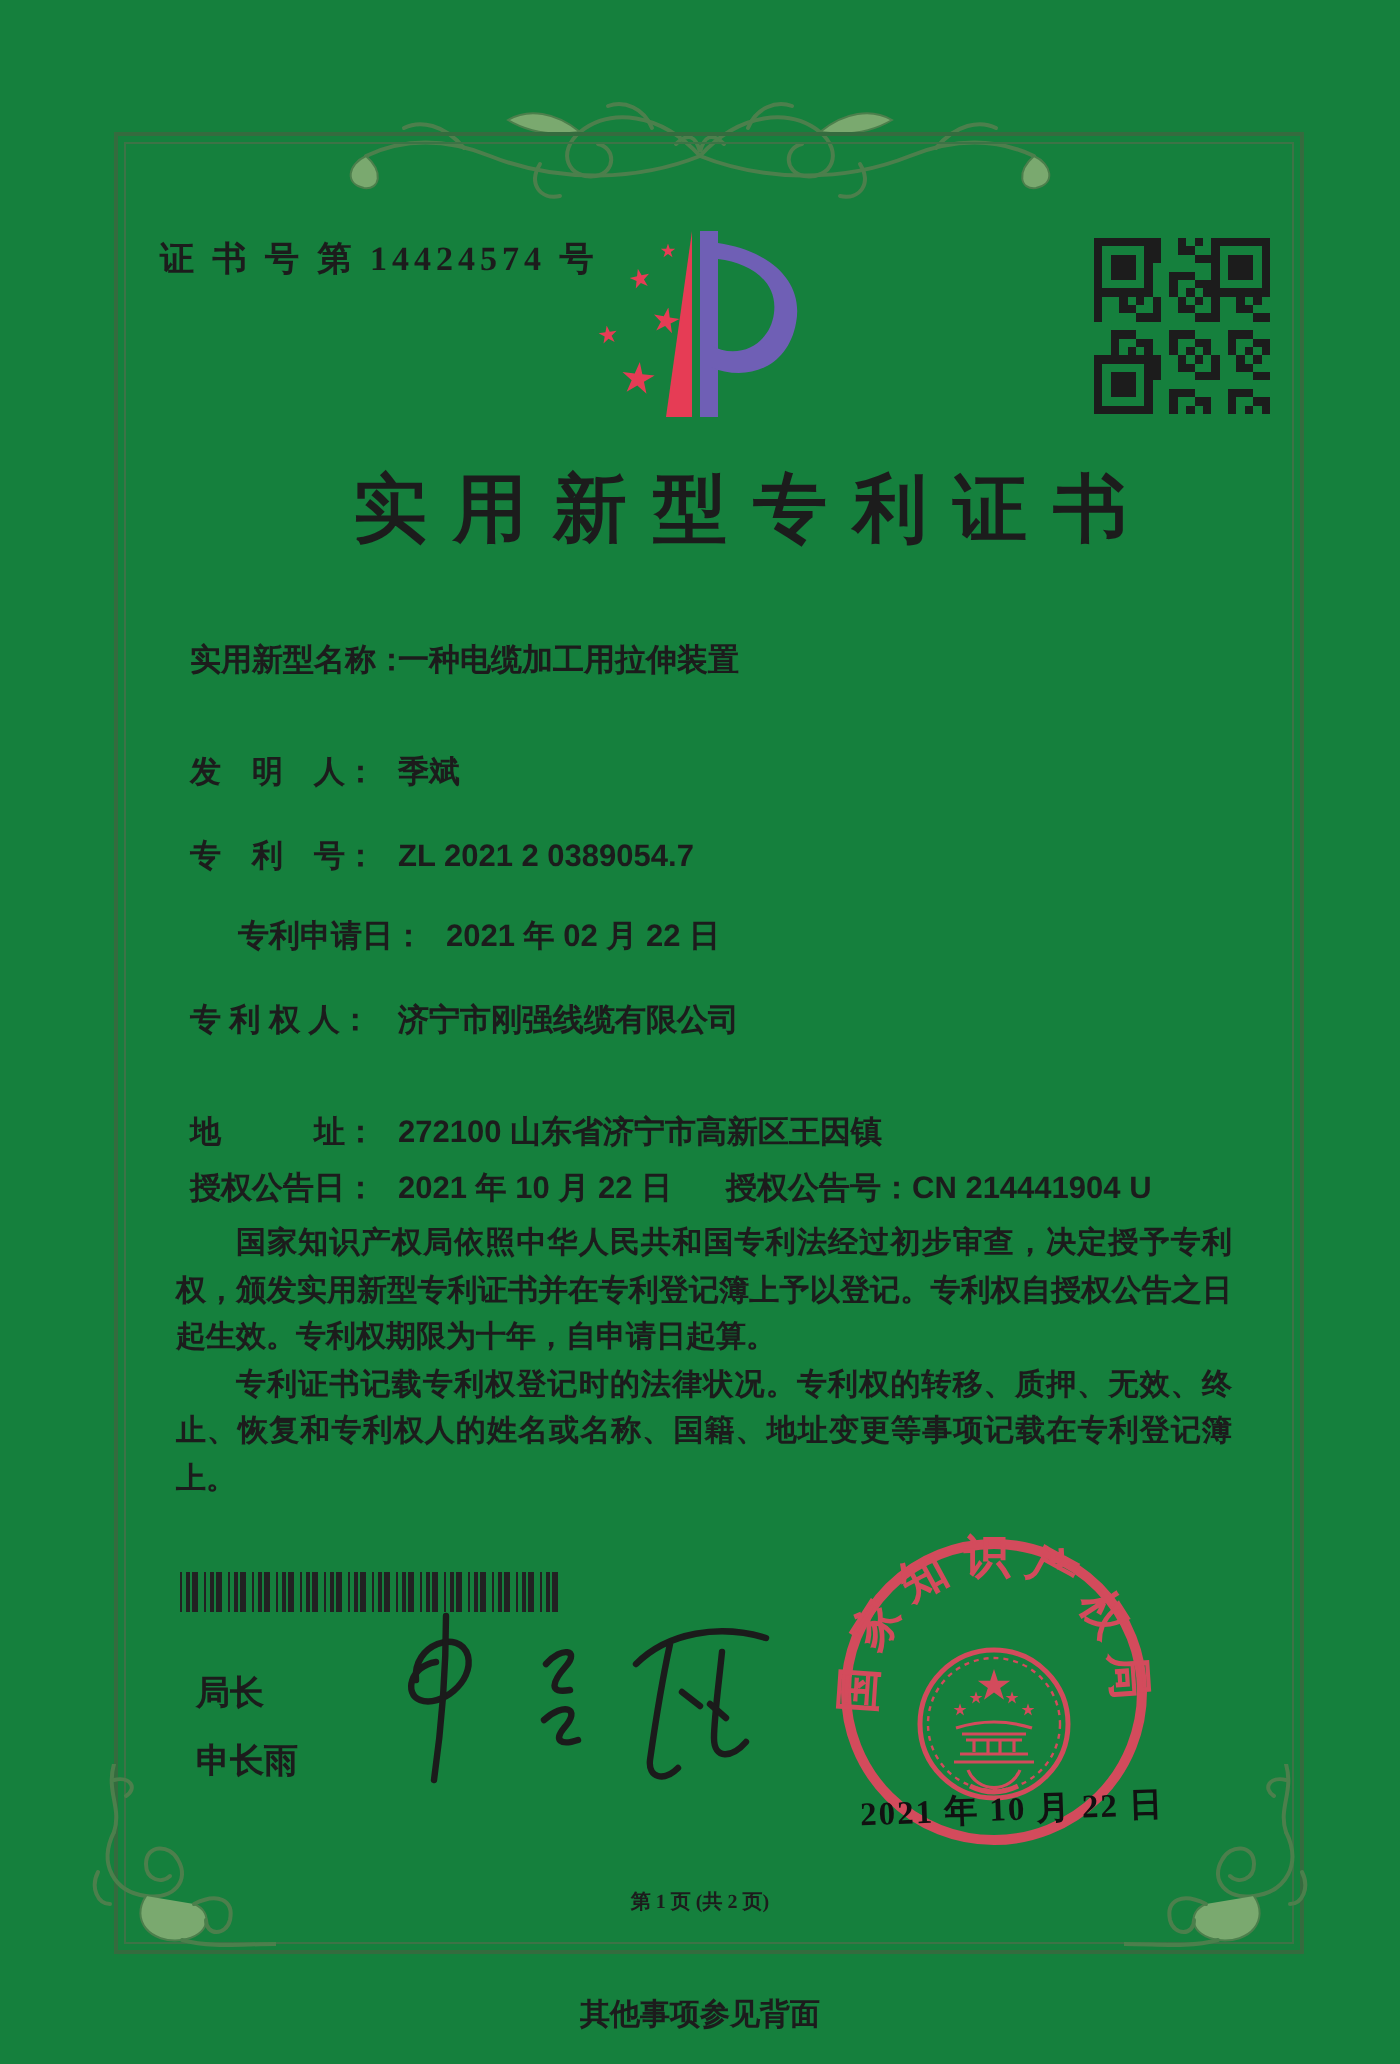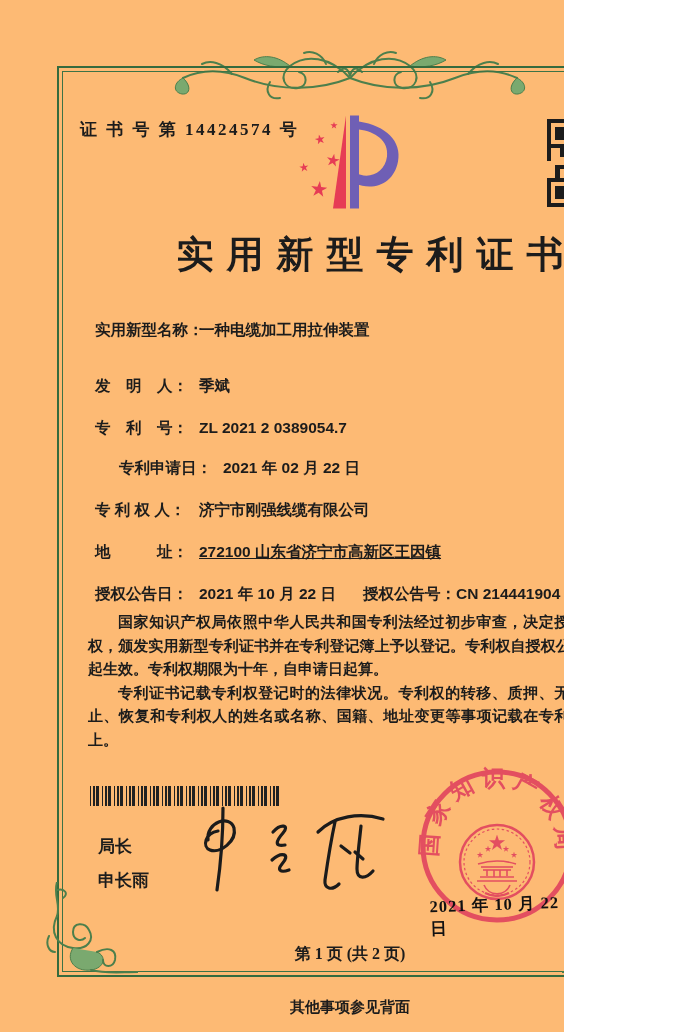--- a/index.html
+++ b/index.html
@@ -1,44 +1,44 @@
 <!DOCTYPE html>
 <html><head>
 <meta charset="utf-8">
 <style>
   html,body{margin:0;padding:0;background:#fff;}
-  #page{position:relative;width:564px;height:1032px;background:#fdba74;overflow:hidden;
+  #page{position:relative;width:700px;height:1032px;background:#15803d;overflow:hidden;
         font-family:"Liberation Serif","DejaVu Serif",serif;color:#1c1c1c;}
   
   .frame{position:absolute;left:57px;top:66px;width:591px;height:907px;
          border:2.5px solid #356b3e;}
   .frame-inner{position:absolute;left:3px;top:3px;right:3px;bottom:3px;border:1px solid #3d7346;}
   .cert-no{position:absolute;left:80px;top:118px;font-size:17px;letter-spacing:2.5px;font-weight:600;}
   .logo{position:absolute;left:288px;top:110px;width:134px;height:106px;}
   .qr{position:absolute;left:547px;top:119px;width:88px;height:88px;}
   .title{position:absolute;left:0;top:230px;width:700px;text-align:center;
          font-size:37px;font-weight:700;letter-spacing:13px;text-indent:13px;padding-left:20px;}
   .fields{position:absolute;left:95px;top:320px;width:530px;
           font-family:"Liberation Sans","DejaVu Sans",sans-serif;font-weight:700;font-size:15.5px;}
   .frow{position:absolute;left:0;white-space:nowrap;}
   .frow .lab{display:inline-block;width:104px;white-space:pre;}
   .frow.r1{top:0;} .frow.r2{top:56px;} .frow.r3{top:98px;} .frow.r4{top:138px;margin-left:24px;}
-  .frow.r5{top:180px;} .frow.r6{top:222px;text-decoration:underline;} .frow.r7{top:264px;}
+  .frow.r5{top:180px;} .frow.r6{top:236px;} .frow.r7{top:264px;}
   .grant-no{position:absolute;left:268px;top:0;}
   .paras{position:absolute;left:88px;top:611px;width:528px;font-size:15px;line-height:23.5px;
          text-align:justify;font-weight:600;}
   .paras p{margin:0;text-indent:2em;}
   .barcode{position:absolute;left:90px;top:786px;width:190px;height:20px;}
   .signer{position:absolute;left:98px;top:830px;font-family:"Liberation Sans","DejaVu Sans",sans-serif;
           font-weight:700;font-size:17px;line-height:34px;}
   .signature{position:absolute;left:178px;top:800px;width:220px;height:98px;}
   .seal{position:absolute;left:417px;top:766px;width:160px;height:160px;opacity:.93;}
   .seal-date{position:absolute;left:430px;top:894px;font-size:16.5px;font-weight:700;
              letter-spacing:1px;transform:rotate(-2deg);color:#111;}
-  .page-info{position:absolute;left:0;top:944px;width:700px;text-align:center;font-size:16px;font-weight:600;}
+  .page-info{position:absolute;left:0;top:944px;width:700px;text-align:center;font-size:10px;font-weight:600;}
   .back-note{position:absolute;left:0;top:998px;width:700px;text-align:center;font-size:15px;font-weight:700;}
   .orn-top{position:absolute;left:168px;top:26px;width:364px;height:82px;}
   .orn-bl{position:absolute;left:46px;top:882px;width:92px;height:96px;}
   .orn-br{position:absolute;left:562px;top:882px;width:92px;height:96px;transform:scaleX(-1);}
   svg{display:block;}
 </style>
 </head>
 <body>
 
 <div id="page">

